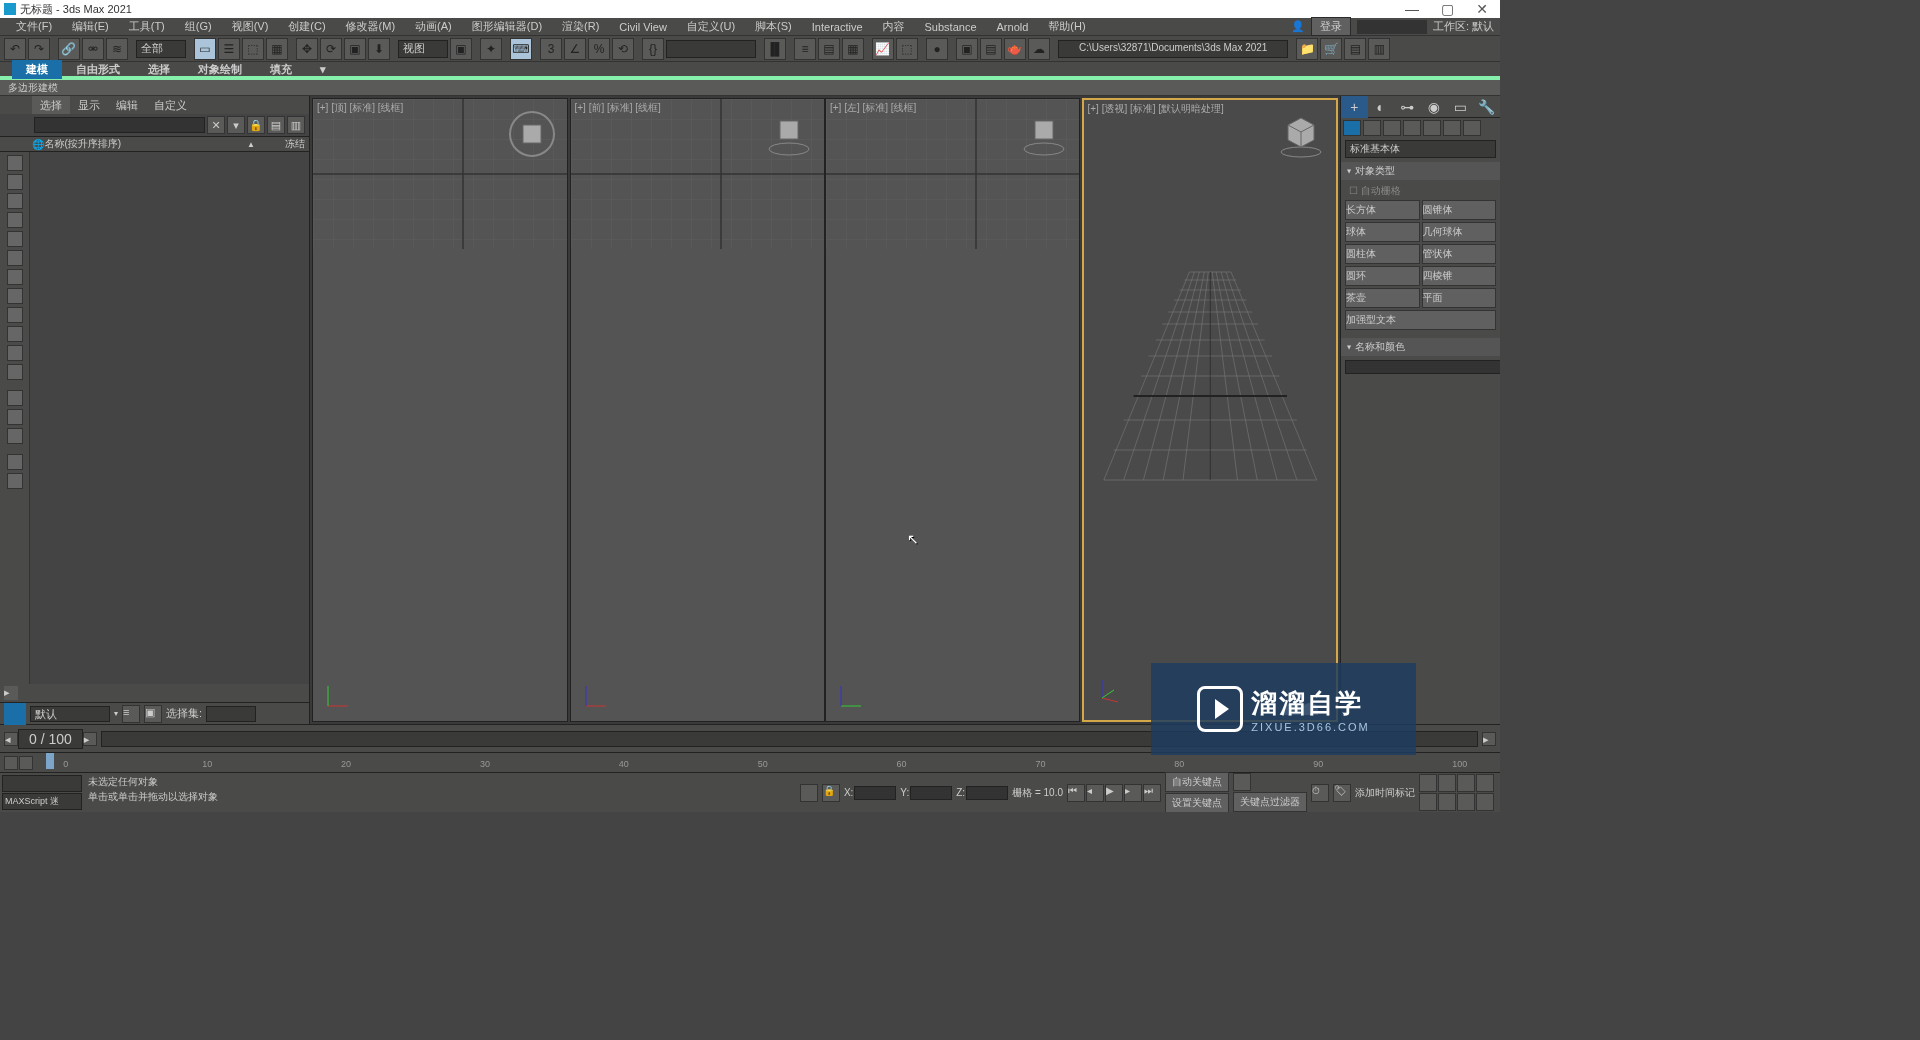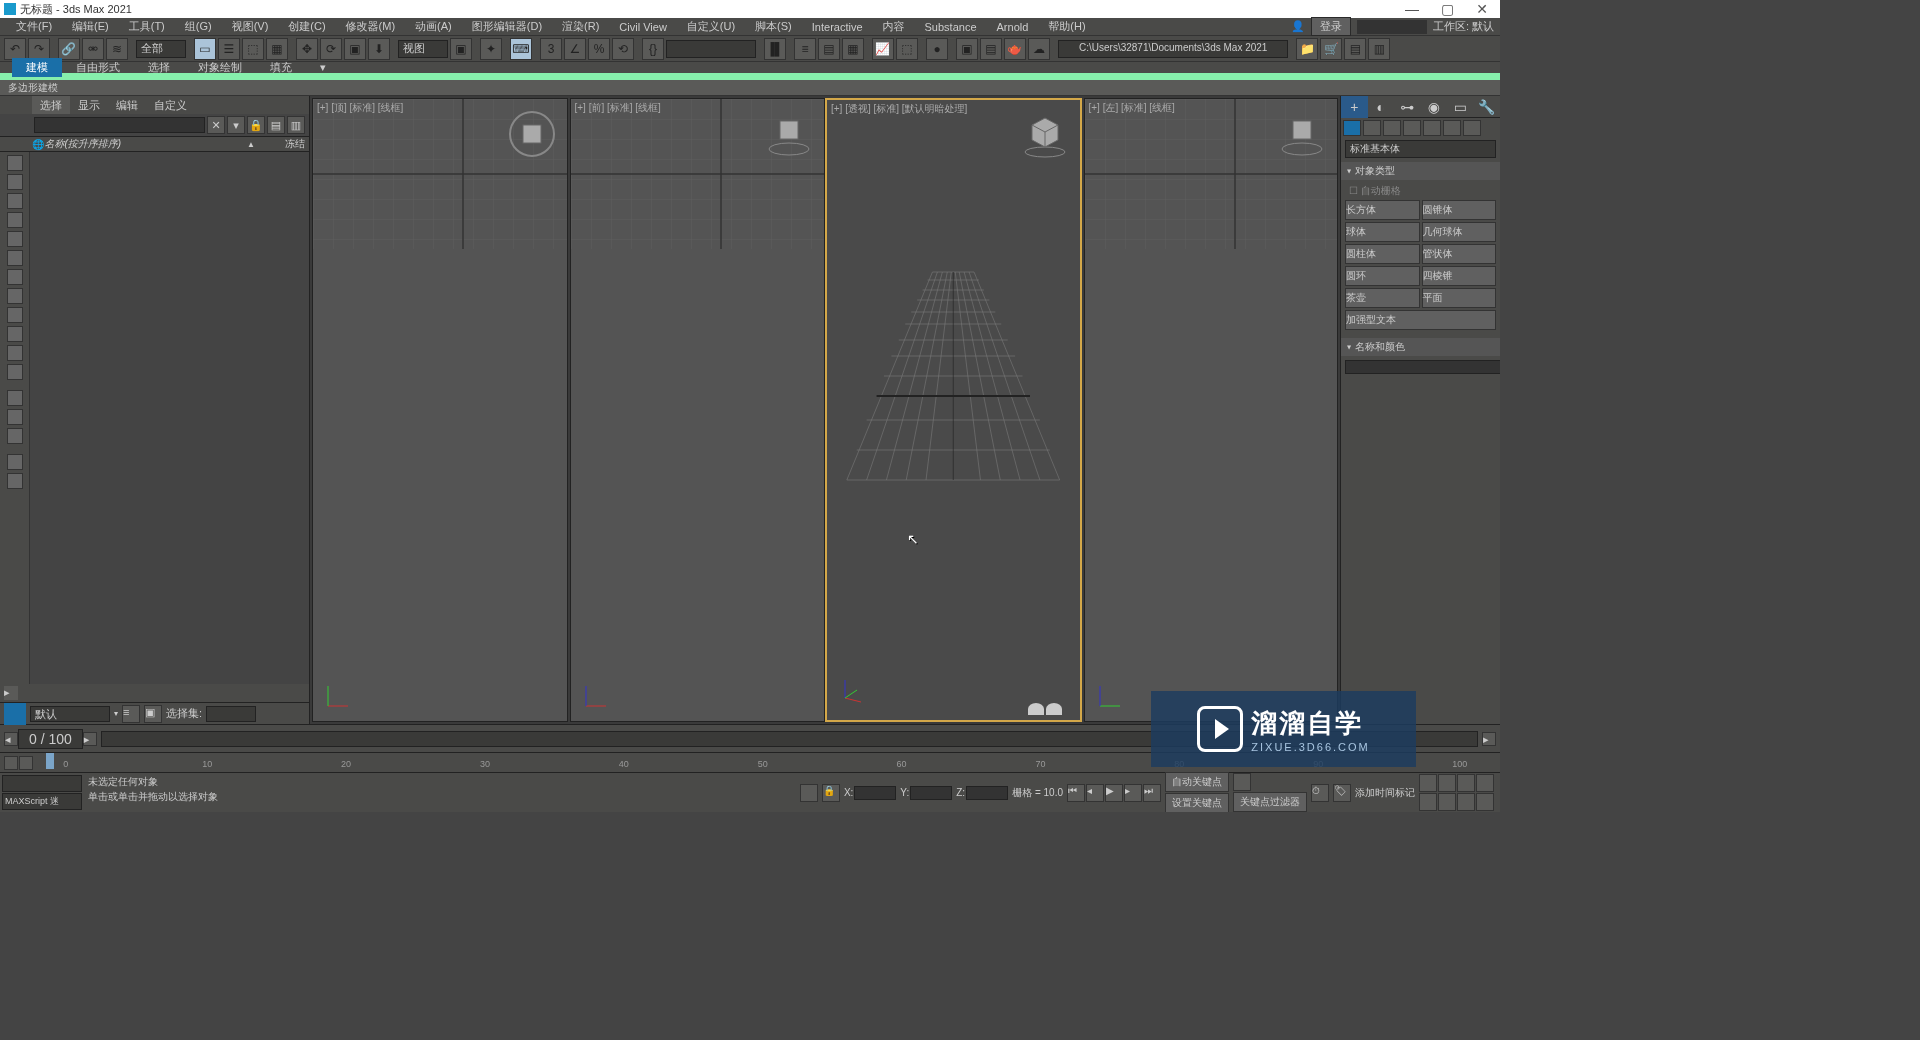--- a/index.html
+++ b/index.html
@@ -12,37 +12,37 @@
 .menu-bar .menu-item { padding: 0 10px; cursor: pointer; font-size:11px;}
 .menu-bar .right { margin-left: auto; display: flex; align-items: center; gap: 6px; }
 .menu-bar .login-btn { background:#606060; padding:1px 8px; border:1px solid #2a2a2a;}
 .menu-bar .search-box { width:70px; height:14px; background:#333;}
 .toolbar { height: 26px; background: #4a4a48; display: flex; align-items: center; padding: 0 4px; gap: 2px; border-bottom:1px solid #333;}
 .toolbar .tbtn { width: 22px; height: 22px; background: #5a5a58; border:1px solid #333; display:flex; align-items:center; justify-content:center; cursor:pointer; font-size:12px; color:#222;}
 .toolbar .tbtn.active { background:#abc4d9; }
 .toolbar .sep { width: 4px; }
 .toolbar .dropdown { background:#3a3a38; border:1px solid #222; padding:1px 4px; height:18px; display:flex; align-items:center; min-width:50px;}
 .toolbar .path-box { background:#3a3a38; border:1px solid #222; padding:1px 20px; height:18px; min-width:175px; font-size:10px;}
-.ribbon-tabs { height: 18px; background: #4a4a48; display: flex; align-items: center; border-bottom:7px solid #86efac;}
+.ribbon-tabs { height: 18px; background: #4a4a48; display: flex; align-items: center; border-bottom:4px solid #86efac;font-weight:bold;}
 .ribbon-tabs .rtab { padding: 2px 14px; cursor:pointer; font-size:11px;}
 .ribbon-tabs .rtab.highlight { background:#1a6fa8; color:#fff;}
 .ribbon-panel { height: 16px; background:#5a5a58; display:flex; align-items:center; padding:0 8px; font-size:10px; border-bottom:1px solid #333;}
 
 .main-area { display: flex; height: calc(100% - 18px - 18px - 26px - 18px - 16px - 28px - 20px - 40px); }
 
 
 .scene-explorer { width: 310px; background:#444; border-right:1px solid #222; display:flex; flex-direction:column;}
 .se-tabs { height:18px; background:#4a4a48; display:flex; align-items:center; font-size:11px;}
 .se-tabs .setab { padding:2px 8px; cursor:pointer;}
 .se-tabs .setab.active { background:#5a5a58;}
 .se-search { height:22px; background:#444; display:flex; align-items:center; padding:0 4px; gap:2px;}
 .se-search input { flex:1; background:#333; border:1px solid #222; height:16px; color:#ccc; font-size:10px; padding:0 2px;}
 .se-search .sbtn { width:18px; height:18px; background:#5a5a58; border:1px solid #333; display:flex; align-items:center; justify-content:center;}
 .se-header { height:16px; background:#4a4a48; display:flex; align-items:center; padding:0 4px; font-size:10px; border-top:1px solid #222; border-bottom:1px solid #222;}
-.se-header .col1 { flex:1;font-style:italic;}
+.se-header .col1 { flex:1;}
 .se-header .col2 { width:50px; text-align:right;}
 .se-body { flex:1; background:#444; display:flex;}
 .se-icons { width:30px; background:#4a4a48; display:flex; flex-direction:column; gap:1px; padding-top:2px; border-right:1px solid #333;}
 .se-icons .sicon { width:16px; height:16px; margin:1px auto; background:#666; border:1px solid #333;}
 .se-list { flex:1;}
 .se-bottom { height:22px; background:#4a4a48; display:flex; align-items:center; padding:0 4px; gap:4px; border-top:1px solid #222;}
 .se-bottom .corner-icon { width:22px; height:22px; background:#1a6fa8;}
 .se-bottom .dd { background:#3a3a38; border:1px solid #222; padding:0 4px; height:16px; min-width:80px;}
 
 
@@ -91,21 +91,21 @@
 .status-left .slbtn { flex:1; background:#3a3a38; border:1px solid #222; font-size:9px; display:flex; align-items:center; padding:0 2px;}
 .status-msgs { flex:1; display:flex; flex-direction:column; gap:1px; padding:2px 4px; font-size:10px;}
 .status-right { display:flex; align-items:center; gap:4px; padding:0 6px; font-size:10px;}
 .status-right .coord { display:flex; align-items:center; gap:1px;}
 .status-right .coord input { width:42px; height:14px; background:#333; border:1px solid #222; color:#ccc; font-size:9px;}
 .sbtn { width:18px; height:18px; background:#5a5a58; border:1px solid #333;}
 .autokey { background:#606060; padding:2px 6px; font-size:10px; border:1px solid #333;}
 .playback { display:flex; gap:1px;}
 
 
-.watermark { position:absolute; right:84px; bottom:45px; width:265px; height:76px; background:rgba(28,60,95,0.82); display:flex; align-items:center; justify-content:center; gap:8px; z-index:100;margin-top:16px;}
+.watermark { position:absolute; right:84px; bottom:57px; width:265px; height:92px; background:rgba(28,60,95,0.82); display:flex; align-items:center; justify-content:center; gap:8px; z-index:100;margin-top:16px;}
 .watermark .play { width:46px; height:46px; border:3px solid #fff; border-radius:8px; display:flex; align-items:center; justify-content:center;}
 .watermark .play::after { content:""; border-left:14px solid #fff; border-top:10px solid transparent; border-bottom:10px solid transparent; margin-left:4px;}
 .watermark .txt { display:flex; flex-direction:column; color:#fff;}
 .watermark .txt .big { font-size:26px; font-weight:bold; letter-spacing:2px;}
 .watermark .txt .small { font-size:11px; letter-spacing:2px; color:#a8c5e0;}
 
 .cursor-arrow { position:absolute; left:907px; top:531px; z-index:200; font-size:14px; color:#fff; text-shadow:1px 1px 0 #000; pointer-events:none;}
 </style>
 </head>
 <body>
@@ -317,20 +317,36 @@
             <ellipse cx="25" cy="40" rx="20" ry="6" fill="none" stroke="#888"></ellipse>
             <rect x="16" y="12" width="18" height="18" fill="#aaa" stroke="#666"></rect>
           </svg>
         <svg class="vp-axis" viewBox="0 0 30 30">
             <line x1="5" y1="25" x2="25" y2="25" stroke="#c33"></line>
             <line x1="5" y1="25" x2="5" y2="5" stroke="#33c"></line>
           </svg>
       </div>
     </div>
     <div class="vp-row">
+      <div class="viewport">
+        <div class="vp-label">[+] [左] [标准] [线框]</div>
+        <svg class="grid-ortho">
+            <rect width="100%" height="100%" fill="url(#gt)"></rect>
+            <line x1="50%" y1="0" x2="50%" y2="100%" stroke="#333" stroke-width="1.5"></line>
+            <line x1="0" y1="50%" x2="100%" y2="50%" stroke="#333" stroke-width="1.5"></line>
+          </svg>
+        <svg class="vp-cube" viewBox="0 0 50 50">
+            <ellipse cx="25" cy="40" rx="20" ry="6" fill="none" stroke="#888"></ellipse>
+            <rect x="16" y="12" width="18" height="18" fill="#aaa" stroke="#666"></rect>
+          </svg>
+        <svg class="vp-axis" viewBox="0 0 30 30">
+            <line x1="5" y1="25" x2="25" y2="25" stroke="#3c3"></line>
+            <line x1="5" y1="25" x2="5" y2="5" stroke="#33c"></line>
+          </svg>
+      </div>
       <div class="viewport active" style="background:#4a4a4a;">
         <div class="vp-label">[+] [透视] [标准] [默认明暗处理]</div>
         <svg style="position:absolute;inset:0;width:100%;height:100%" viewBox="0 0 510 310" preserveAspectRatio="none">
           <g stroke="#777" stroke-width="0.5" fill="none">
           <line x1="40" y1="190" x2="470" y2="190"></line>
               <line x1="60" y1="175" x2="450" y2="175"></line>
               <line x1="80" y1="160" x2="430" y2="160"></line>
               <line x1="100" y1="148" x2="410" y2="148"></line>
               <line x1="115" y1="138" x2="395" y2="138"></line>
               <line x1="130" y1="128" x2="380" y2="128"></line>
@@ -365,36 +381,20 @@
         <svg class="vp-axis" viewBox="0 0 30 30" style="bottom:14px">
             <line x1="8" y1="22" x2="24" y2="26" stroke="#c33"></line>
             <line x1="8" y1="22" x2="8" y2="4" stroke="#33c"></line>
             <line x1="8" y1="22" x2="20" y2="14" stroke="#3c3"></line>
           </svg>
         <div style="position:absolute; right:18px; bottom:5px; display:flex; gap:2px;">
           <div style="width:16px;height:12px;background:#ccc;border-radius:50% 50% 0 0;"></div>
           <div style="width:16px;height:12px;background:#ccc;border-radius:50% 50% 0 0;"></div>
         </div>
       </div>
-      <div class="viewport">
-        <div class="vp-label">[+] [左] [标准] [线框]</div>
-        <svg class="grid-ortho">
-            <rect width="100%" height="100%" fill="url(#gt)"></rect>
-            <line x1="50%" y1="0" x2="50%" y2="100%" stroke="#333" stroke-width="1.5"></line>
-            <line x1="0" y1="50%" x2="100%" y2="50%" stroke="#333" stroke-width="1.5"></line>
-          </svg>
-        <svg class="vp-cube" viewBox="0 0 50 50">
-            <ellipse cx="25" cy="40" rx="20" ry="6" fill="none" stroke="#888"></ellipse>
-            <rect x="16" y="12" width="18" height="18" fill="#aaa" stroke="#666"></rect>
-          </svg>
-        <svg class="vp-axis" viewBox="0 0 30 30">
-            <line x1="5" y1="25" x2="25" y2="25" stroke="#3c3"></line>
-            <line x1="5" y1="25" x2="5" y2="5" stroke="#33c"></line>
-          </svg>
-      </div>
     </div>
   </div>
 
   <div class="command-panel">
     <div class="cp-tabs">
       <div class="ctab active">+</div>
       <div class="ctab">◐</div>
       <div class="ctab">⊶</div>
       <div class="ctab">◉</div>
       <div class="ctab">▭</div>

